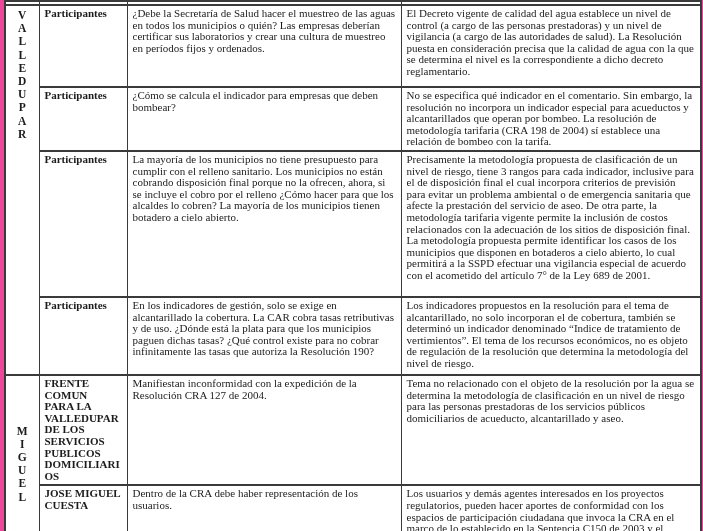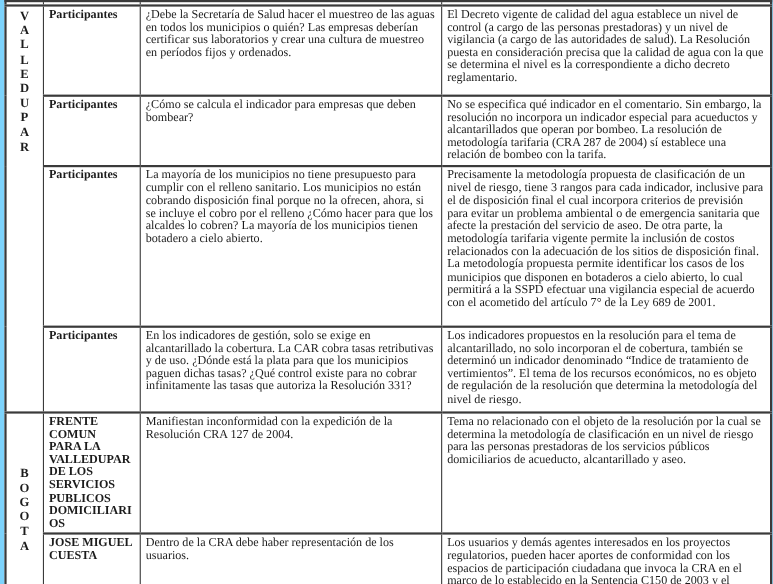--- a/index.html
+++ b/index.html
@@ -7,21 +7,21 @@
     padding: 0;
     background: #ffffff;
     width: 703px;
     height: 531px;
     overflow: hidden;
   }
   .page {
     position: relative;
     width: 703px;
     height: 531px;
-    background: #7dd3fc;
+    background: #ec4899;
     font-family: "Liberation Serif", "DejaVu Serif", serif;
     color: #1c1c1c;
   }
   table.doc {
     border-collapse: collapse;
     table-layout: fixed;
     margin-left: 4px;
     margin-top: 0;
     width: 696px;
     background: #ffffff;
@@ -90,47 +90,47 @@
         <div class="vtext">VALLEDUPAR</div>
       </td>
       <td class="part">Participantes</td>
       <td>¿Debe la Secretaría de Salud hacer el muestreo de las aguas en todos los municipios o quién? Las empresas deberían certificar sus laboratorios y crear una cultura de muestreo en períodos fijos y ordenados.</td>
       <td>El Decreto vigente de calidad del agua establece un nivel de control (a cargo de las personas prestadoras) y un nivel de vigilancia (a cargo de las autoridades de salud). La Resolución puesta en consideración precisa que la calidad de agua con la que se determina el nivel es la correspondiente a dicho decreto reglamentario.</td>
     </tr>
 
     <tr class="r2">
       <td class="part">Participantes</td>
       <td>¿Cómo se calcula el indicador para empresas que deben bombear?</td>
-      <td>No se especifica qué indicador en el comentario. Sin embargo, la resolución no incorpora un indicador especial para acueductos y alcantarillados que operan por bombeo. La resolución de metodología tarifaria (CRA 287 de 2004) sí establece una relación de bombeo con la tarifa.</td>
+      <td>No se especifica qué indicador en el comentario. Sin embargo, la resolución no incorpora un indicador especial para acueductos y alcantarillados que operan por bombeo. La resolución de metodología tarifaria (CRA 198 de 2004) sí establece una relación de bombeo con la tarifa.</td>
     </tr>
 
     <tr class="r3">
       <td class="part">Participantes</td>
       <td>La mayoría de los municipios no tiene presupuesto para cumplir con el relleno sanitario. Los municipios no están cobrando disposición final porque no la ofrecen, ahora, si se incluye el cobro por el relleno ¿Cómo hacer para que los alcaldes lo cobren? La mayoría de los municipios tienen botadero a cielo abierto.</td>
       <td>Precisamente la metodología propuesta de clasificación de un nivel de riesgo, tiene 3 rangos para cada indicador, inclusive para el de disposición final el cual incorpora criterios de previsión para evitar un problema ambiental o de emergencia sanitaria que afecte la prestación del servicio de aseo. De otra parte, la metodología tarifaria vigente permite la inclusión de costos relacionados con la adecuación de los sitios de disposición final. La metodología propuesta permite identificar los casos de los municipios que disponen en botaderos a cielo abierto, lo cual permitirá a la SSPD efectuar una vigilancia especial de acuerdo con el acometido del artículo 7° de la Ley 689 de 2001.</td>
     </tr>
 
     <tr class="r4">
       <td class="part">Participantes</td>
-      <td>En los indicadores de gestión, solo se exige en alcantarillado la cobertura. La CAR cobra tasas retributivas y de uso. ¿Dónde está la plata para que los municipios paguen dichas tasas? ¿Qué control existe para no cobrar infinitamente las tasas que autoriza la Resolución 331?</td>
+      <td>En los indicadores de gestión, solo se exige en alcantarillado la cobertura. La CAR cobra tasas retributivas y de uso. ¿Dónde está la plata para que los municipios paguen dichas tasas? ¿Qué control existe para no cobrar infinitamente las tasas que autoriza la Resolución 190?</td>
       <td>Los indicadores propuestos en la resolución para el tema de alcantarillado, no solo incorporan el de cobertura, también se determinó un indicador denominado “Indice de tratamiento de vertimientos”. El tema de los recursos económicos, no es objeto de regulación de la resolución que determina la metodología del nivel de riesgo.</td>
     </tr>
 
     <tr class="r5">
       <td class="city city-mid" rowspan="2">
-        <div class="vtext">BOGOTA</div>
+        <div class="vtext">MIGUEL</div>
       </td>
       <td class="part">FRENTE COMUN
 PARA LA
 VALLEDUPAR DE LOS
 SERVICIOS
 PUBLICOS
 DOMICILIARIOS</td>
       <td>Manifiestan inconformidad con la expedición de la Resolución CRA 127 de 2004.</td>
-      <td>Tema no relacionado con el objeto de la resolución por la cual se determina la metodología de clasificación en un nivel de riesgo para las personas prestadoras de los servicios públicos domiciliarios de acueducto, alcantarillado y aseo.</td>
+      <td>Tema no relacionado con el objeto de la resolución por la agua se determina la metodología de clasificación en un nivel de riesgo para las personas prestadoras de los servicios públicos domiciliarios de acueducto, alcantarillado y aseo.</td>
     </tr>
 
     <tr class="r6">
       <td class="part">JOSE MIGUEL
 CUESTA</td>
       <td>Dentro de la CRA debe haber representación de los usuarios.</td>
       <td>Los usuarios y demás agentes interesados en los proyectos regulatorios, pueden hacer aportes de conformidad con los espacios de participación ciudadana que invoca la CRA en el marco de lo establecido en la Sentencia C150 de 2003 y el Decreto 2696 de 2004.</td>
     </tr>
   </tbody>
     </table>

